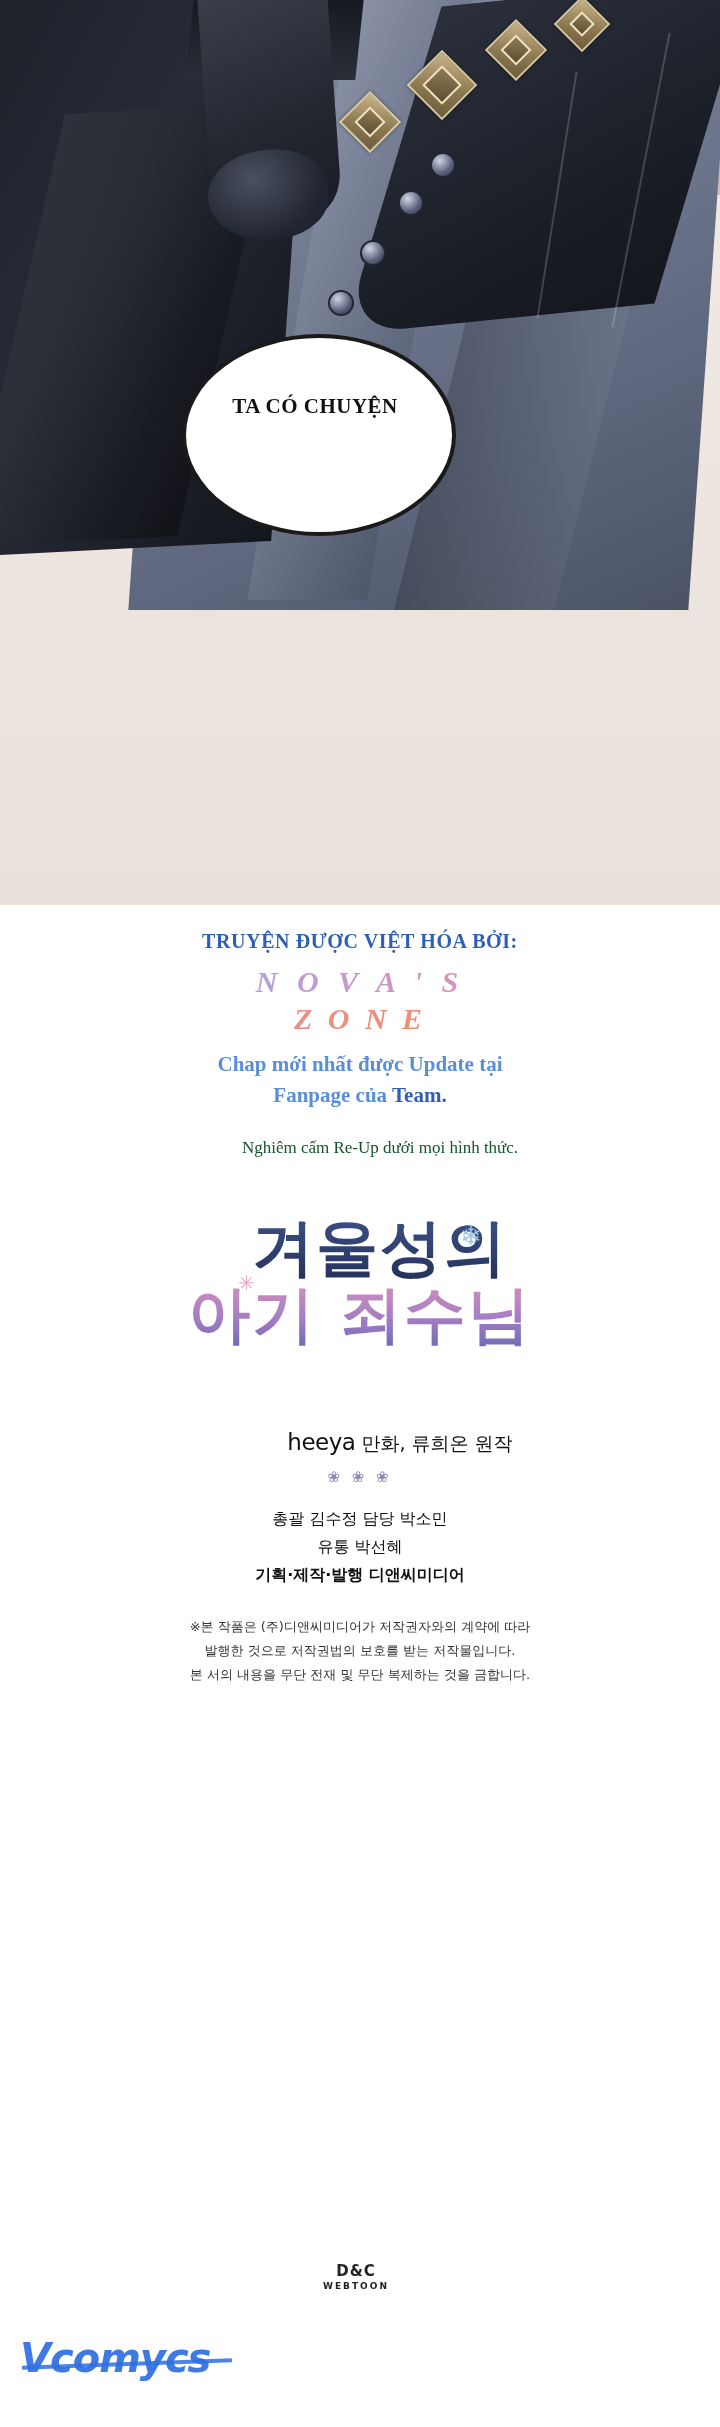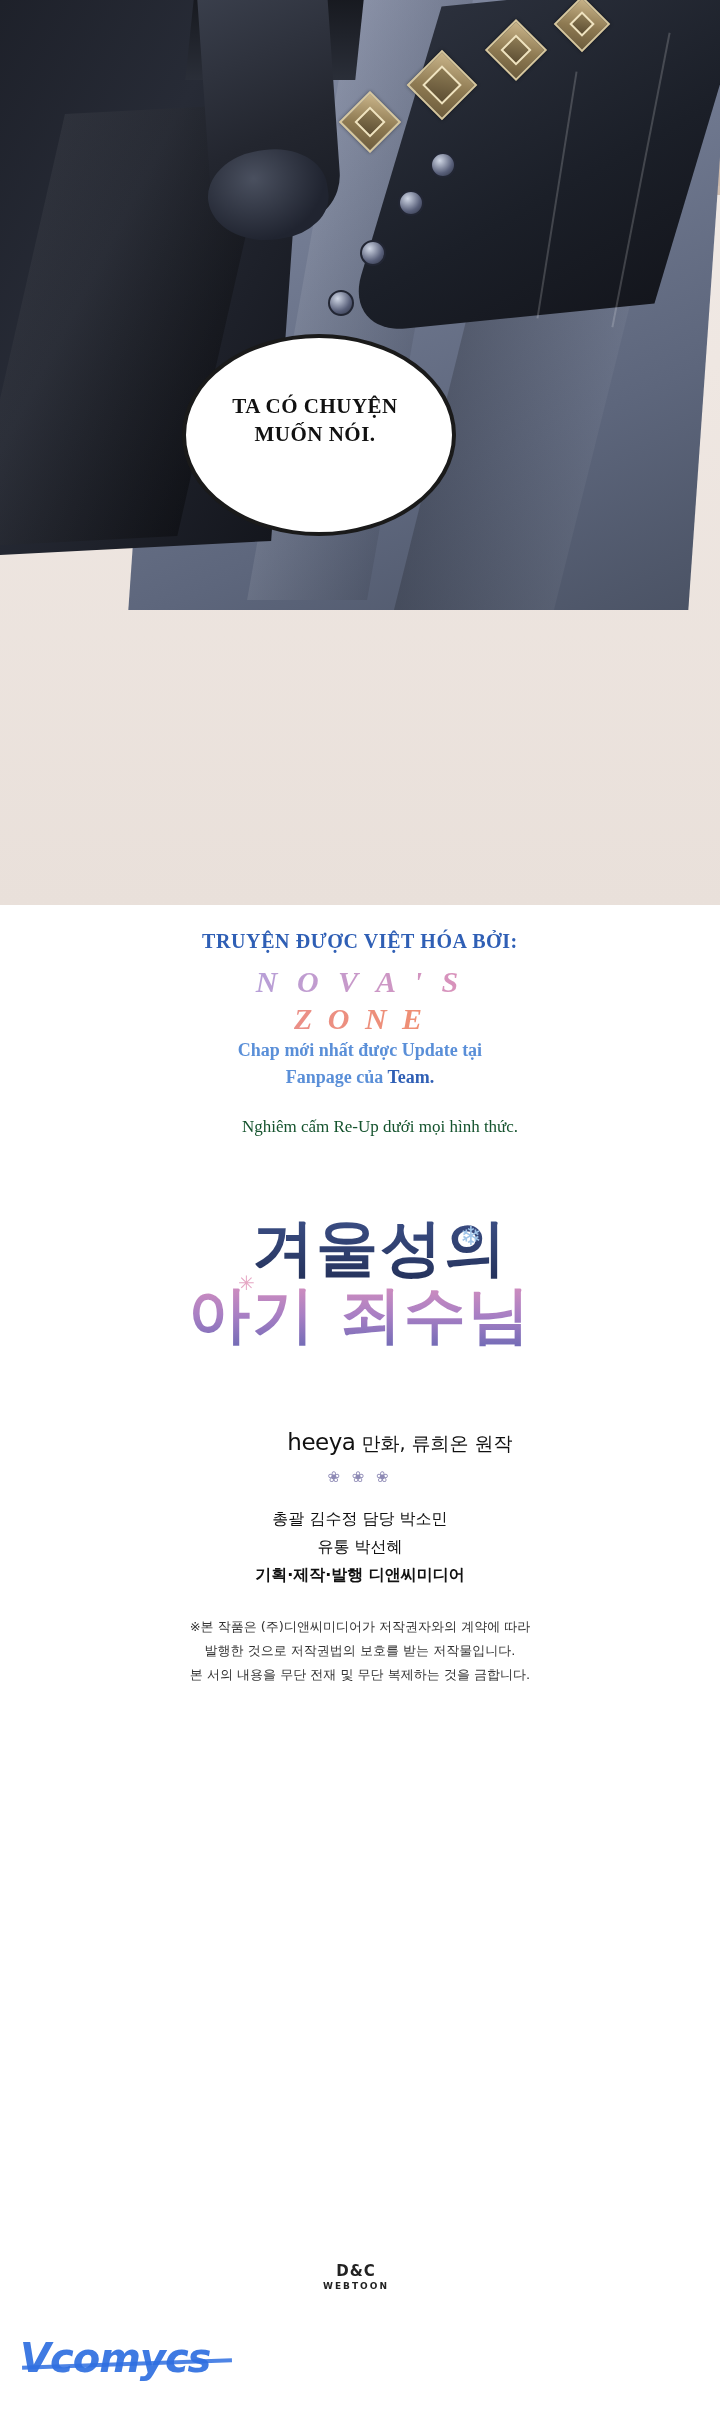--- a/index.html
+++ b/index.html
@@ -213,25 +213,26 @@
     font-family: "Liberation Serif", serif;
     font-style: italic;
     font-weight: bold;
     font-size: 30px;
     letter-spacing: 4px;
     background: linear-gradient(90deg,#e08fb4, #ef8f72 60%, #f3a060);
     -webkit-background-clip: text;
     background-clip: text;
     color: transparent;
     line-height: 1.2;
+    margin-bottom: 12px;
   }
   .cred-sub {
     font-family: "Liberation Serif", serif;
     font-weight: bold;
-    font-size: 18px;
+    font-size: 21px;
     line-height: 1.5;
     color: #5a8fd8;
   }
   .cred-sub .accent { color: #2f5fb5; }
   .cred-warning {
     margin-top: 26px;
     font-family: "Liberation Serif", serif;
     font-weight: normal;
     font-size: 17px;
     color: #14532d;
@@ -397,21 +398,20 @@
   <div class="stud" style="left:398px; top:190px;"></div>
   <div class="stud" style="left:360px; top:240px;"></div>
   <div class="stud" style="left:328px; top:290px;"></div>
 
   <div class="seam" style="left:556px; top:70px; transform:rotate(9deg);"></div>
   <div class="seam" style="left:640px; top:30px; transform:rotate(11deg); height:300px;"></div>
 
   <div class="bubble"></div>
   <div class="bubble-text">
     <div>TA CÓ CHUYỆN</div>
-    <div>MUỐN NÓI.</div>
   </div>
 </div>
 
 <div class="credits">
   <div class="cred-line1">TRUYỆN ĐƯỢC VIỆT HÓA BỞI:</div>
   <div class="team-name">N O V A ' S</div>
   <div class="team-name2">Z O N E</div>
   <div class="cred-sub">
     <div>Chap mới nhất được Update tại</div>
     <div>

